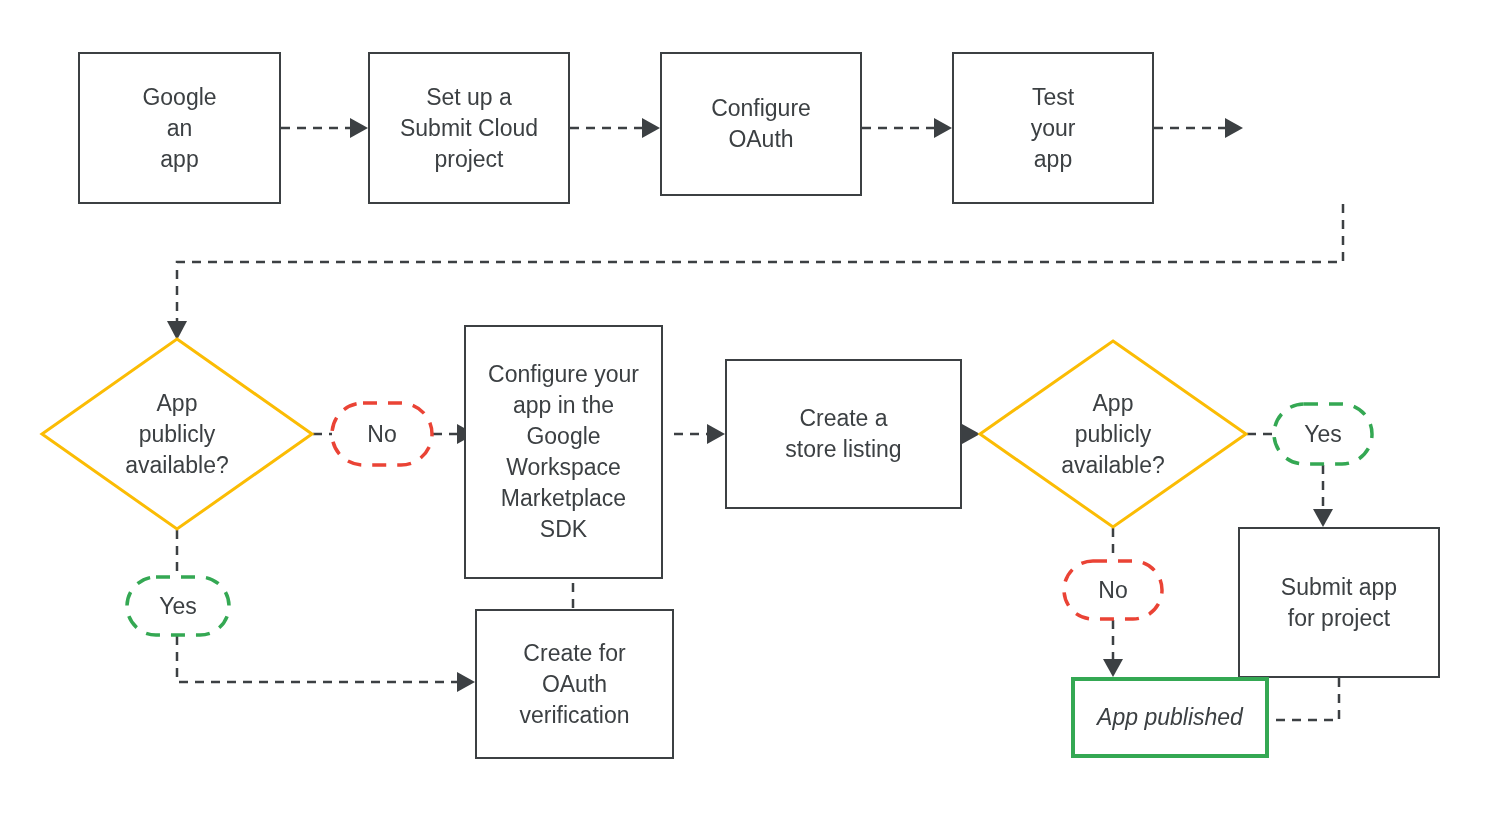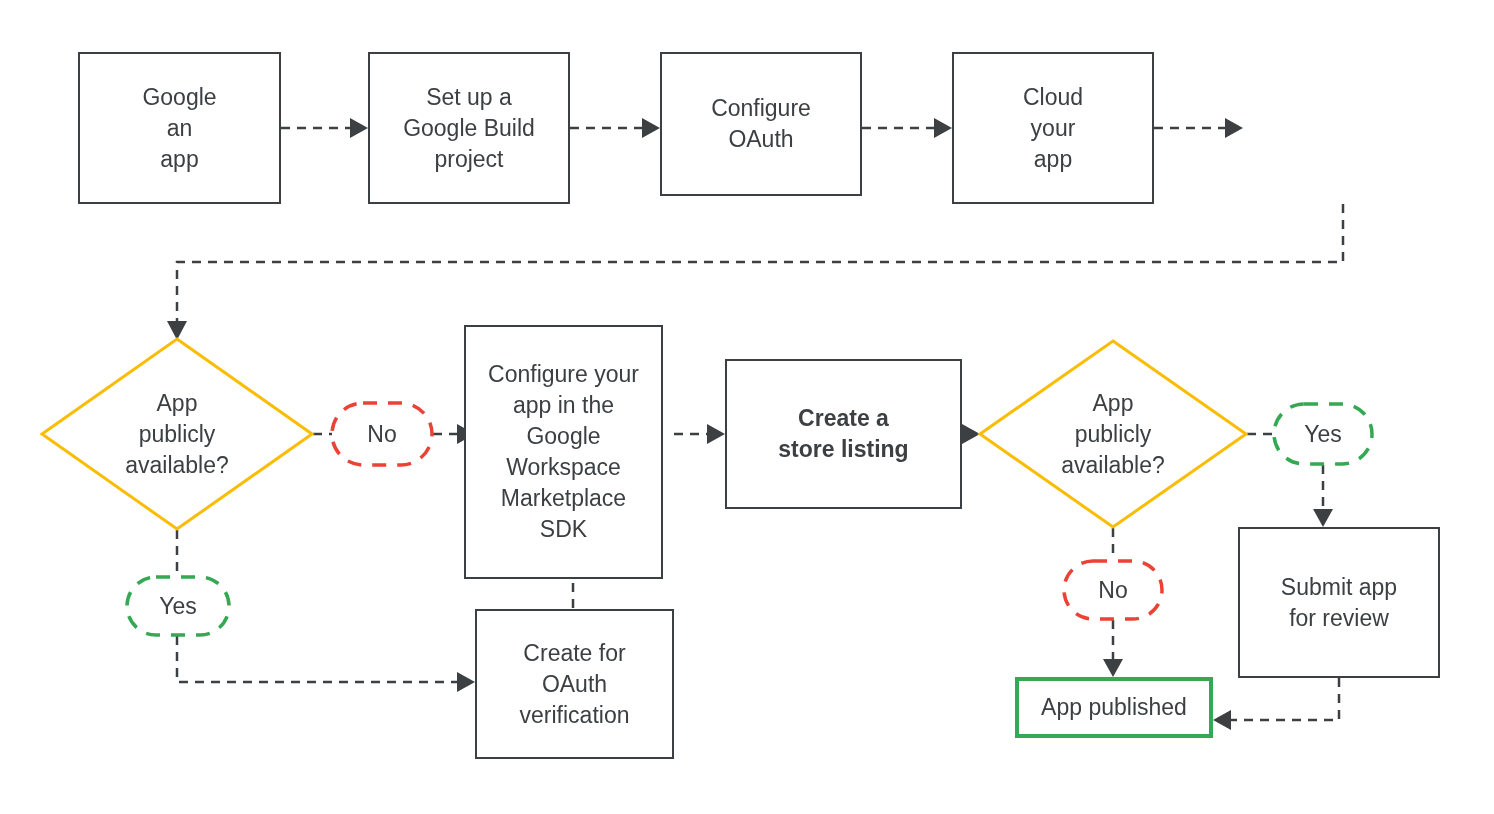--- a/index.html
+++ b/index.html
@@ -94,47 +94,47 @@
       <rect x="127" y="577" width="102" height="58" rx="29" stroke="#34a853" stroke-width="3.5" stroke-dasharray="14 11"></rect>
       <rect x="1274" y="404" width="98" height="60" rx="30" stroke="#34a853" stroke-width="3.5" stroke-dasharray="14 11"></rect>
       <rect x="1064" y="561" width="98" height="58" rx="29" stroke="#ea4335" stroke-width="3.5" stroke-dasharray="14 11"></rect>
     </g>
   </svg>
 
   <div class="node" style="left:78px; top:52px; width:203px; height:152px;">Google
 an
 app</div>
   <div class="node" style="left:368px; top:52px; width:202px; height:152px;">Set up a
-Google Build
+Submit Cloud
 project</div>
   <div class="node" style="left:660px; top:52px; width:202px; height:144px;">Configure
 OAuth</div>
-  <div class="node" style="left:952px; top:52px; width:202px; height:152px;">Cloud
+  <div class="node" style="left:952px; top:52px; width:202px; height:152px;">Test
 your
 app</div>
 
   <div class="lbl" style="left:77px; top:384px; width:200px; height:100px;">App
 publicly
 available?</div>
   <div class="lbl" style="left:332px; top:403px; width:100px; height:62px;">No</div>
   <div class="node" style="left:464px; top:325px; width:199px; height:254px;">Configure your
 app in the
 Google
 Workspace
 Marketplace
 SDK</div>
-  <div class="node" style="left:725px; top:359px; width:237px; height:150px;font-weight:bold;">Create a
+  <div class="node" style="left:725px; top:359px; width:237px; height:150px;">Create a
 store listing</div>
   <div class="lbl" style="left:1013px; top:384px; width:200px; height:100px;">App
 publicly
 available?</div>
   <div class="lbl" style="left:1274px; top:404px; width:98px; height:60px;">Yes</div>
 
   <div class="lbl" style="left:127px; top:577px; width:102px; height:58px;">Yes</div>
   <div class="lbl" style="left:1064px; top:561px; width:98px; height:58px;">No</div>
   <div class="node" style="left:475px; top:609px; width:199px; height:150px;">Create for
 OAuth
 verification</div>
   <div class="node" style="left:1238px; top:527px; width:202px; height:151px;">Submit app
-for review</div>
-  <div class="node published" style="left:1015px; top:677px; width:198px; height:61px;">App published</div>
+for project</div>
+  <div class="node published" style="left:1071px; top:677px; width:198px; height:81px;font-style:italic;">App published</div>
 
 </div>
 
 </body></html>

